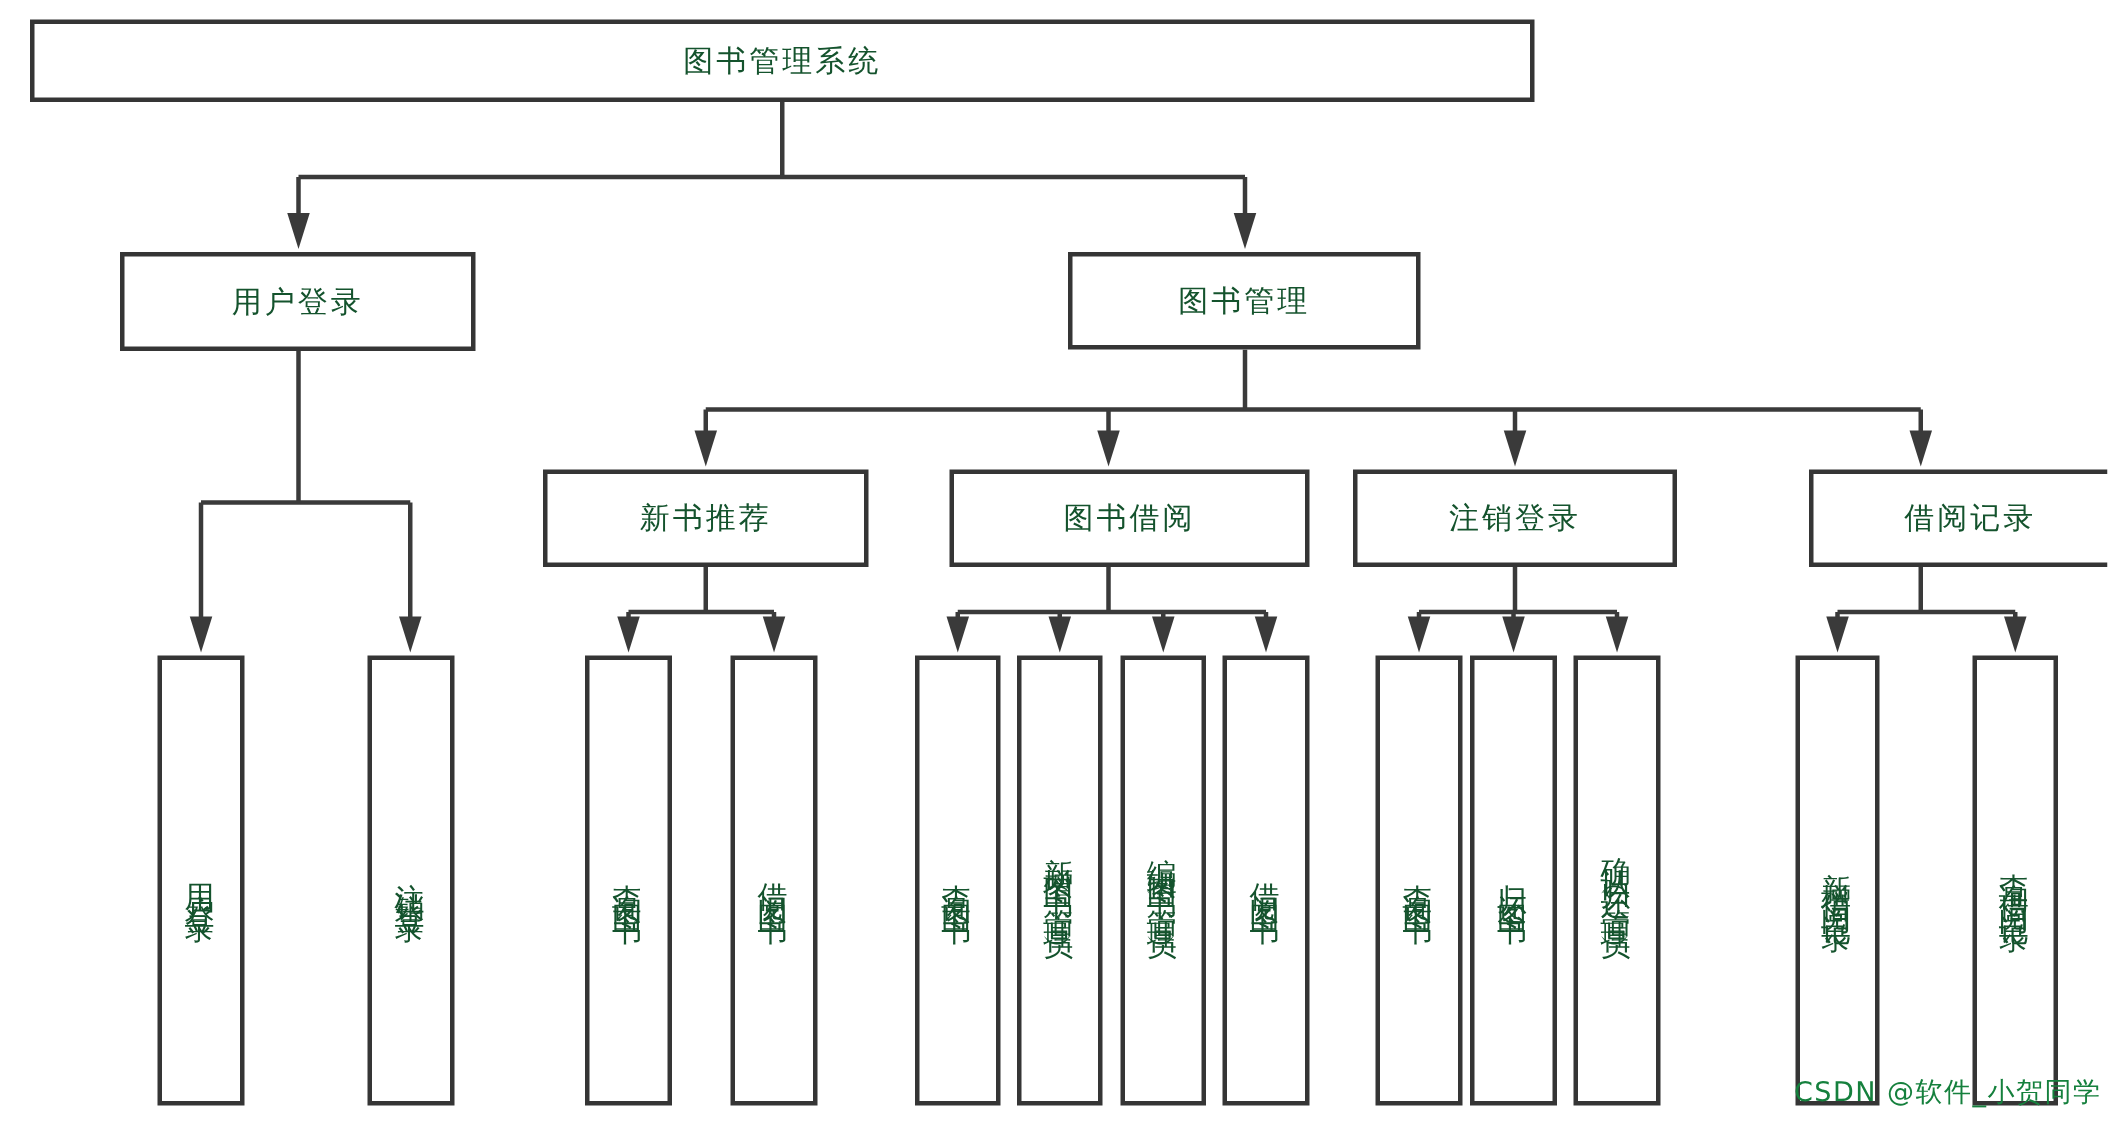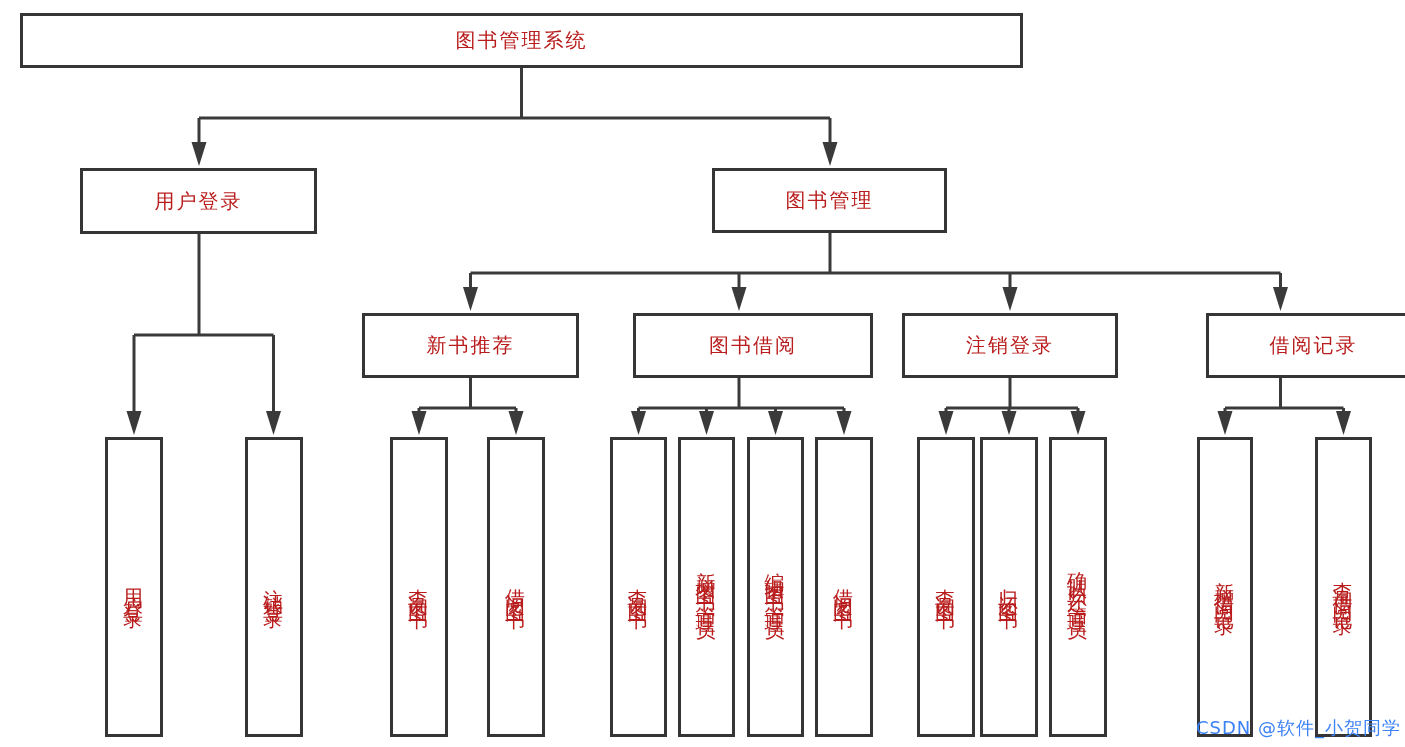--- a/index.html
+++ b/index.html
@@ -14,42 +14,42 @@
   .wires {
     position: absolute;
     left: 0; top: 0;
     width: 1405px; height: 747px;
   }
   .box {
     position: absolute;
     box-sizing: border-box;
     background: #ffffff;
     border: 3px solid #353535;
-    color: #b91c1c;
+    color: #14532d;
     display: flex;
     align-items: center;
     justify-content: center;
     text-align: center;
     letter-spacing: 2px;
     font-size: 20px;
   }
   .leaf { font-size: 20px; }
   .vtext {
     display: block;
     writing-mode: vertical-rl;
     text-orientation: mixed;
     letter-spacing: 7px;
     white-space: nowrap;
   }
   .watermark {
     position: absolute;
     right: 4px;
     top: 716px;
     font-size: 18px;
-    color: #3b82f6;
+    color: #15803d;
     letter-spacing: 1px;
     white-space: nowrap;
   }
 </style>
 </head>
 <body>
 
 <div class="canvas">
 
   <svg class="wires" viewBox="0 0 1405 747" xmlns="http://www.w3.org/2000/svg">

